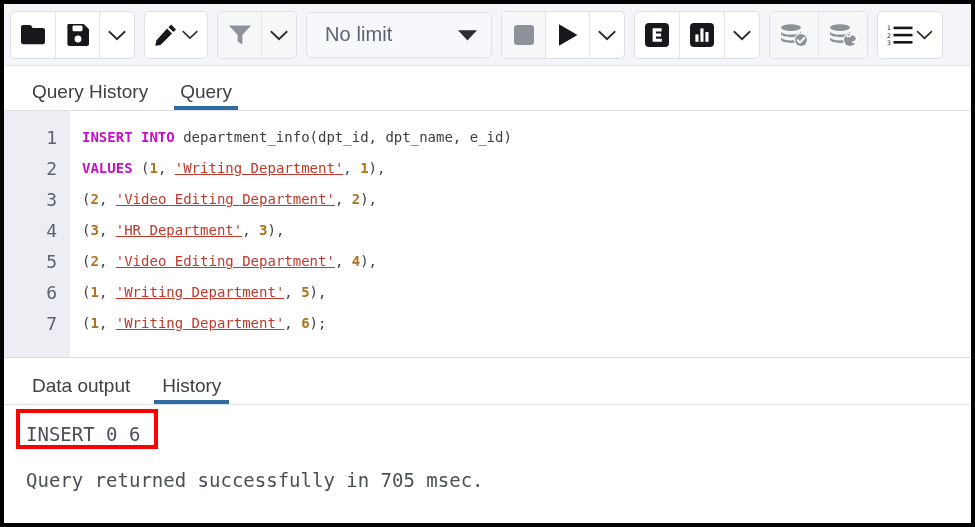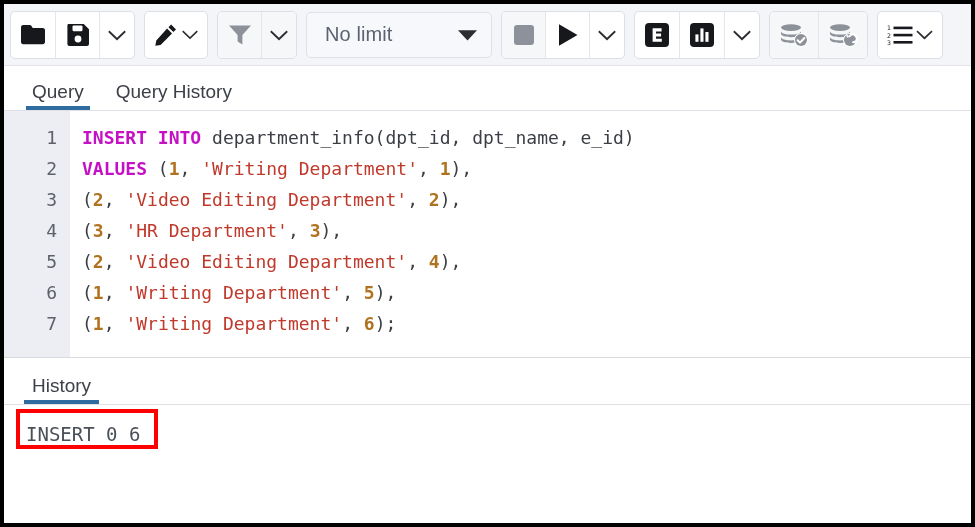--- a/index.html
+++ b/index.html
@@ -141,29 +141,29 @@
     font-family: "DejaVu Sans Mono", monospace;
     font-size: 18px;
     line-height: 31px;
     color: #5d6168;
   }
   .code {
     flex: 1;
     padding-top: 11px;
     padding-left: 12px;
     font-family: "DejaVu Sans Mono", monospace;
-    font-size: 18px;
+    font-size: 14px;
     line-height: 31px;
     white-space: pre;
     color: #333333;
     overflow: hidden;
   }
   .kw  { color: #c511c5; font-weight: bold; }
   .num { color: #b0721f; font-weight: bold; }
-  .str { color: #c0392b; }
+  .str { color: #c0392b; text-decoration: underline; }
   .pln { color: #3b3f45; }
 
   
   .output {
     flex: 1;
     display: flex;
     flex-direction: column;
     background: #ffffff;
     overflow: hidden;
   }
@@ -390,41 +390,43 @@
           <svg width="17" height="11" viewBox="0 0 18 12">
               <path class="ic-caret" d="M1.4 1.6 9 8.7l7.6-7.1 1.2 1.4L9 11.4.2 3z"></path>
             </svg>
         </span>
       </button>
     </div>
 
   </div>
 
   <div class="tabs-bar">
+    <button class="tab">Query History</button>
     <button class="tab active">Query</button>
-    <button class="tab">Query History</button>
   </div>
 
   <div class="editor">
     <div class="gutter" id="gutter">
         <div>1</div>
         <div>2</div>
         <div>3</div>
         <div>4</div>
         <div>5</div>
         <div>6</div>
         <div>7</div>
       </div>
     <div class="code" id="code"><div><span class="kw">INSERT INTO</span><span class="pln"> department_info(dpt_id, dpt_name, e_id)</span></div><div><span class="kw">VALUES</span><span class="pln"> (</span><span class="num">1</span><span class="pln">, </span><span class="str">'Writing Department'</span><span class="pln">, </span><span class="num">1</span><span class="pln">),</span></div><div><span class="pln">(</span><span class="num">2</span><span class="pln">, </span><span class="str">'Video Editing Department'</span><span class="pln">, </span><span class="num">2</span><span class="pln">),</span></div><div><span class="pln">(</span><span class="num">3</span><span class="pln">, </span><span class="str">'HR Department'</span><span class="pln">, </span><span class="num">3</span><span class="pln">),</span></div><div><span class="pln">(</span><span class="num">2</span><span class="pln">, </span><span class="str">'Video Editing Department'</span><span class="pln">, </span><span class="num">4</span><span class="pln">),</span></div><div><span class="pln">(</span><span class="num">1</span><span class="pln">, </span><span class="str">'Writing Department'</span><span class="pln">, </span><span class="num">5</span><span class="pln">),</span></div><div><span class="pln">(</span><span class="num">1</span><span class="pln">, </span><span class="str">'Writing Department'</span><span class="pln">, </span><span class="num">6</span><span class="pln">);</span></div></div>
   </div>
 
   <div class="output">
     <div class="out-tabs">
+      <button class="out-tab">Data output</button>
       <button class="out-tab active">History</button>
     </div>
     <div class="messages">
       <div class="annot-box"></div>
       <div class="msg-line">INSERT 0 6</div>
       <div class="msg-gap"></div>
+      <div class="msg-line">Query returned successfully in 705 msec.</div>
     </div>
   </div>
 
 </div>
 
 </body></html>

